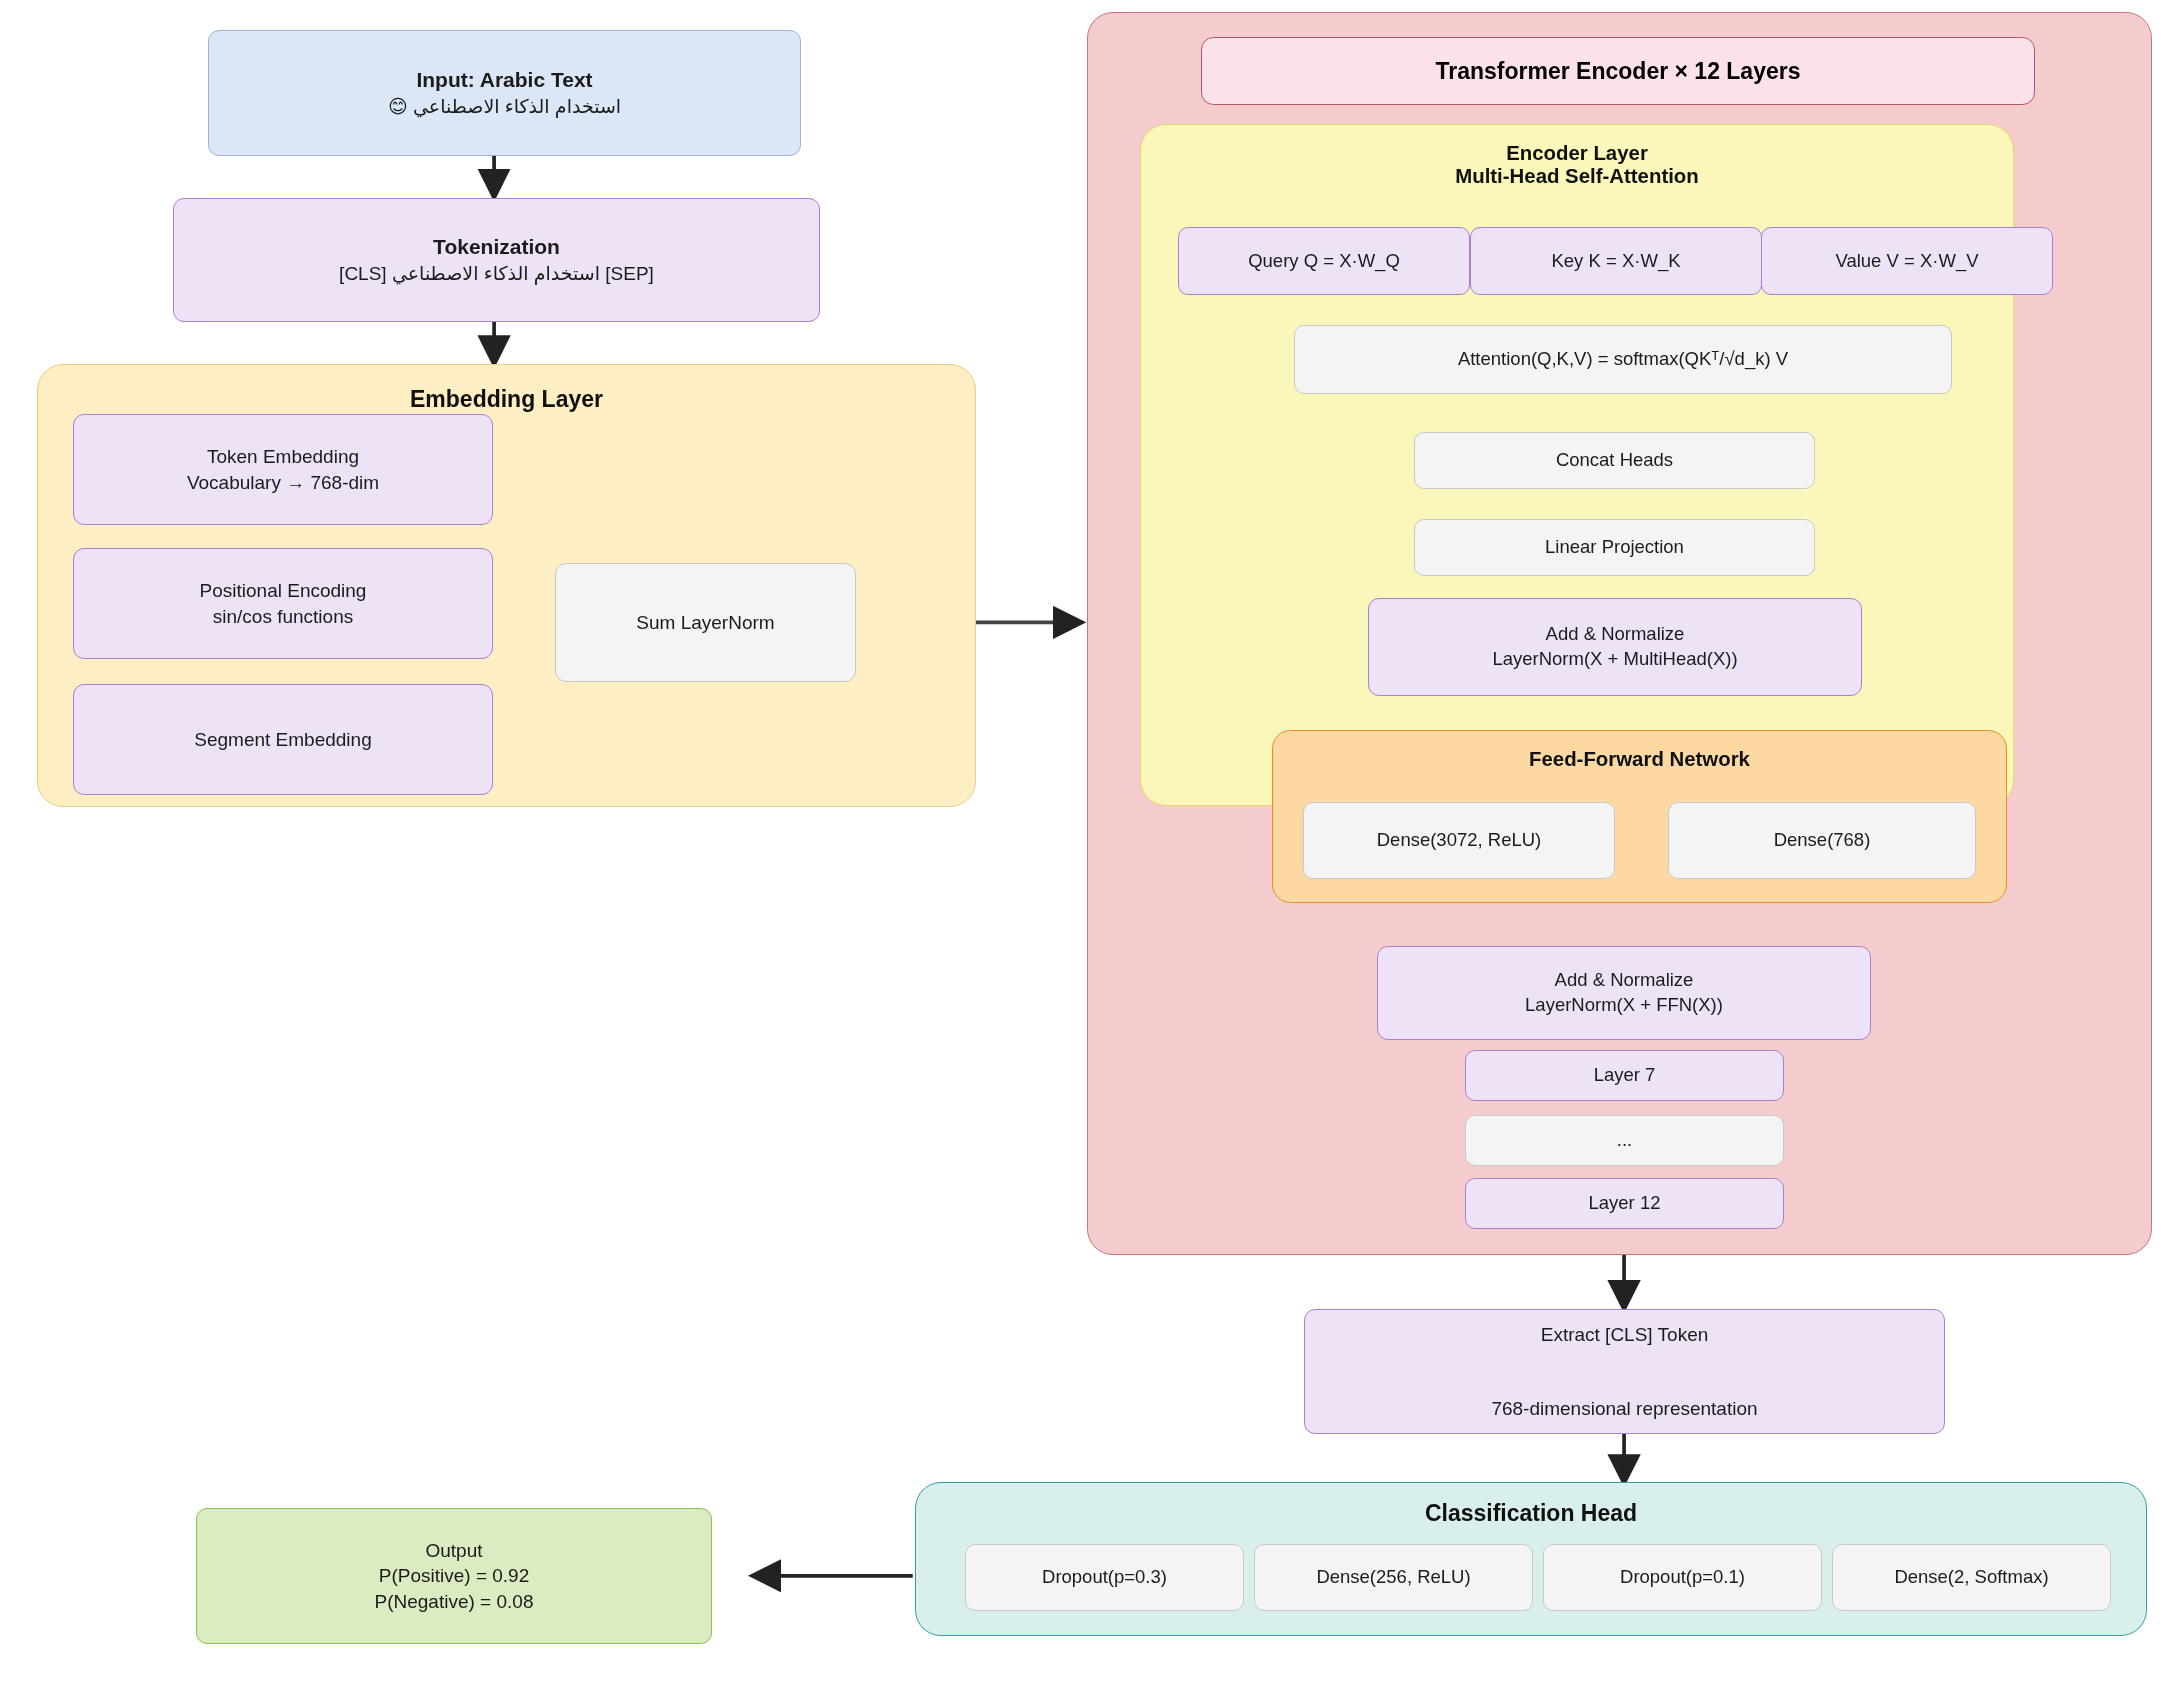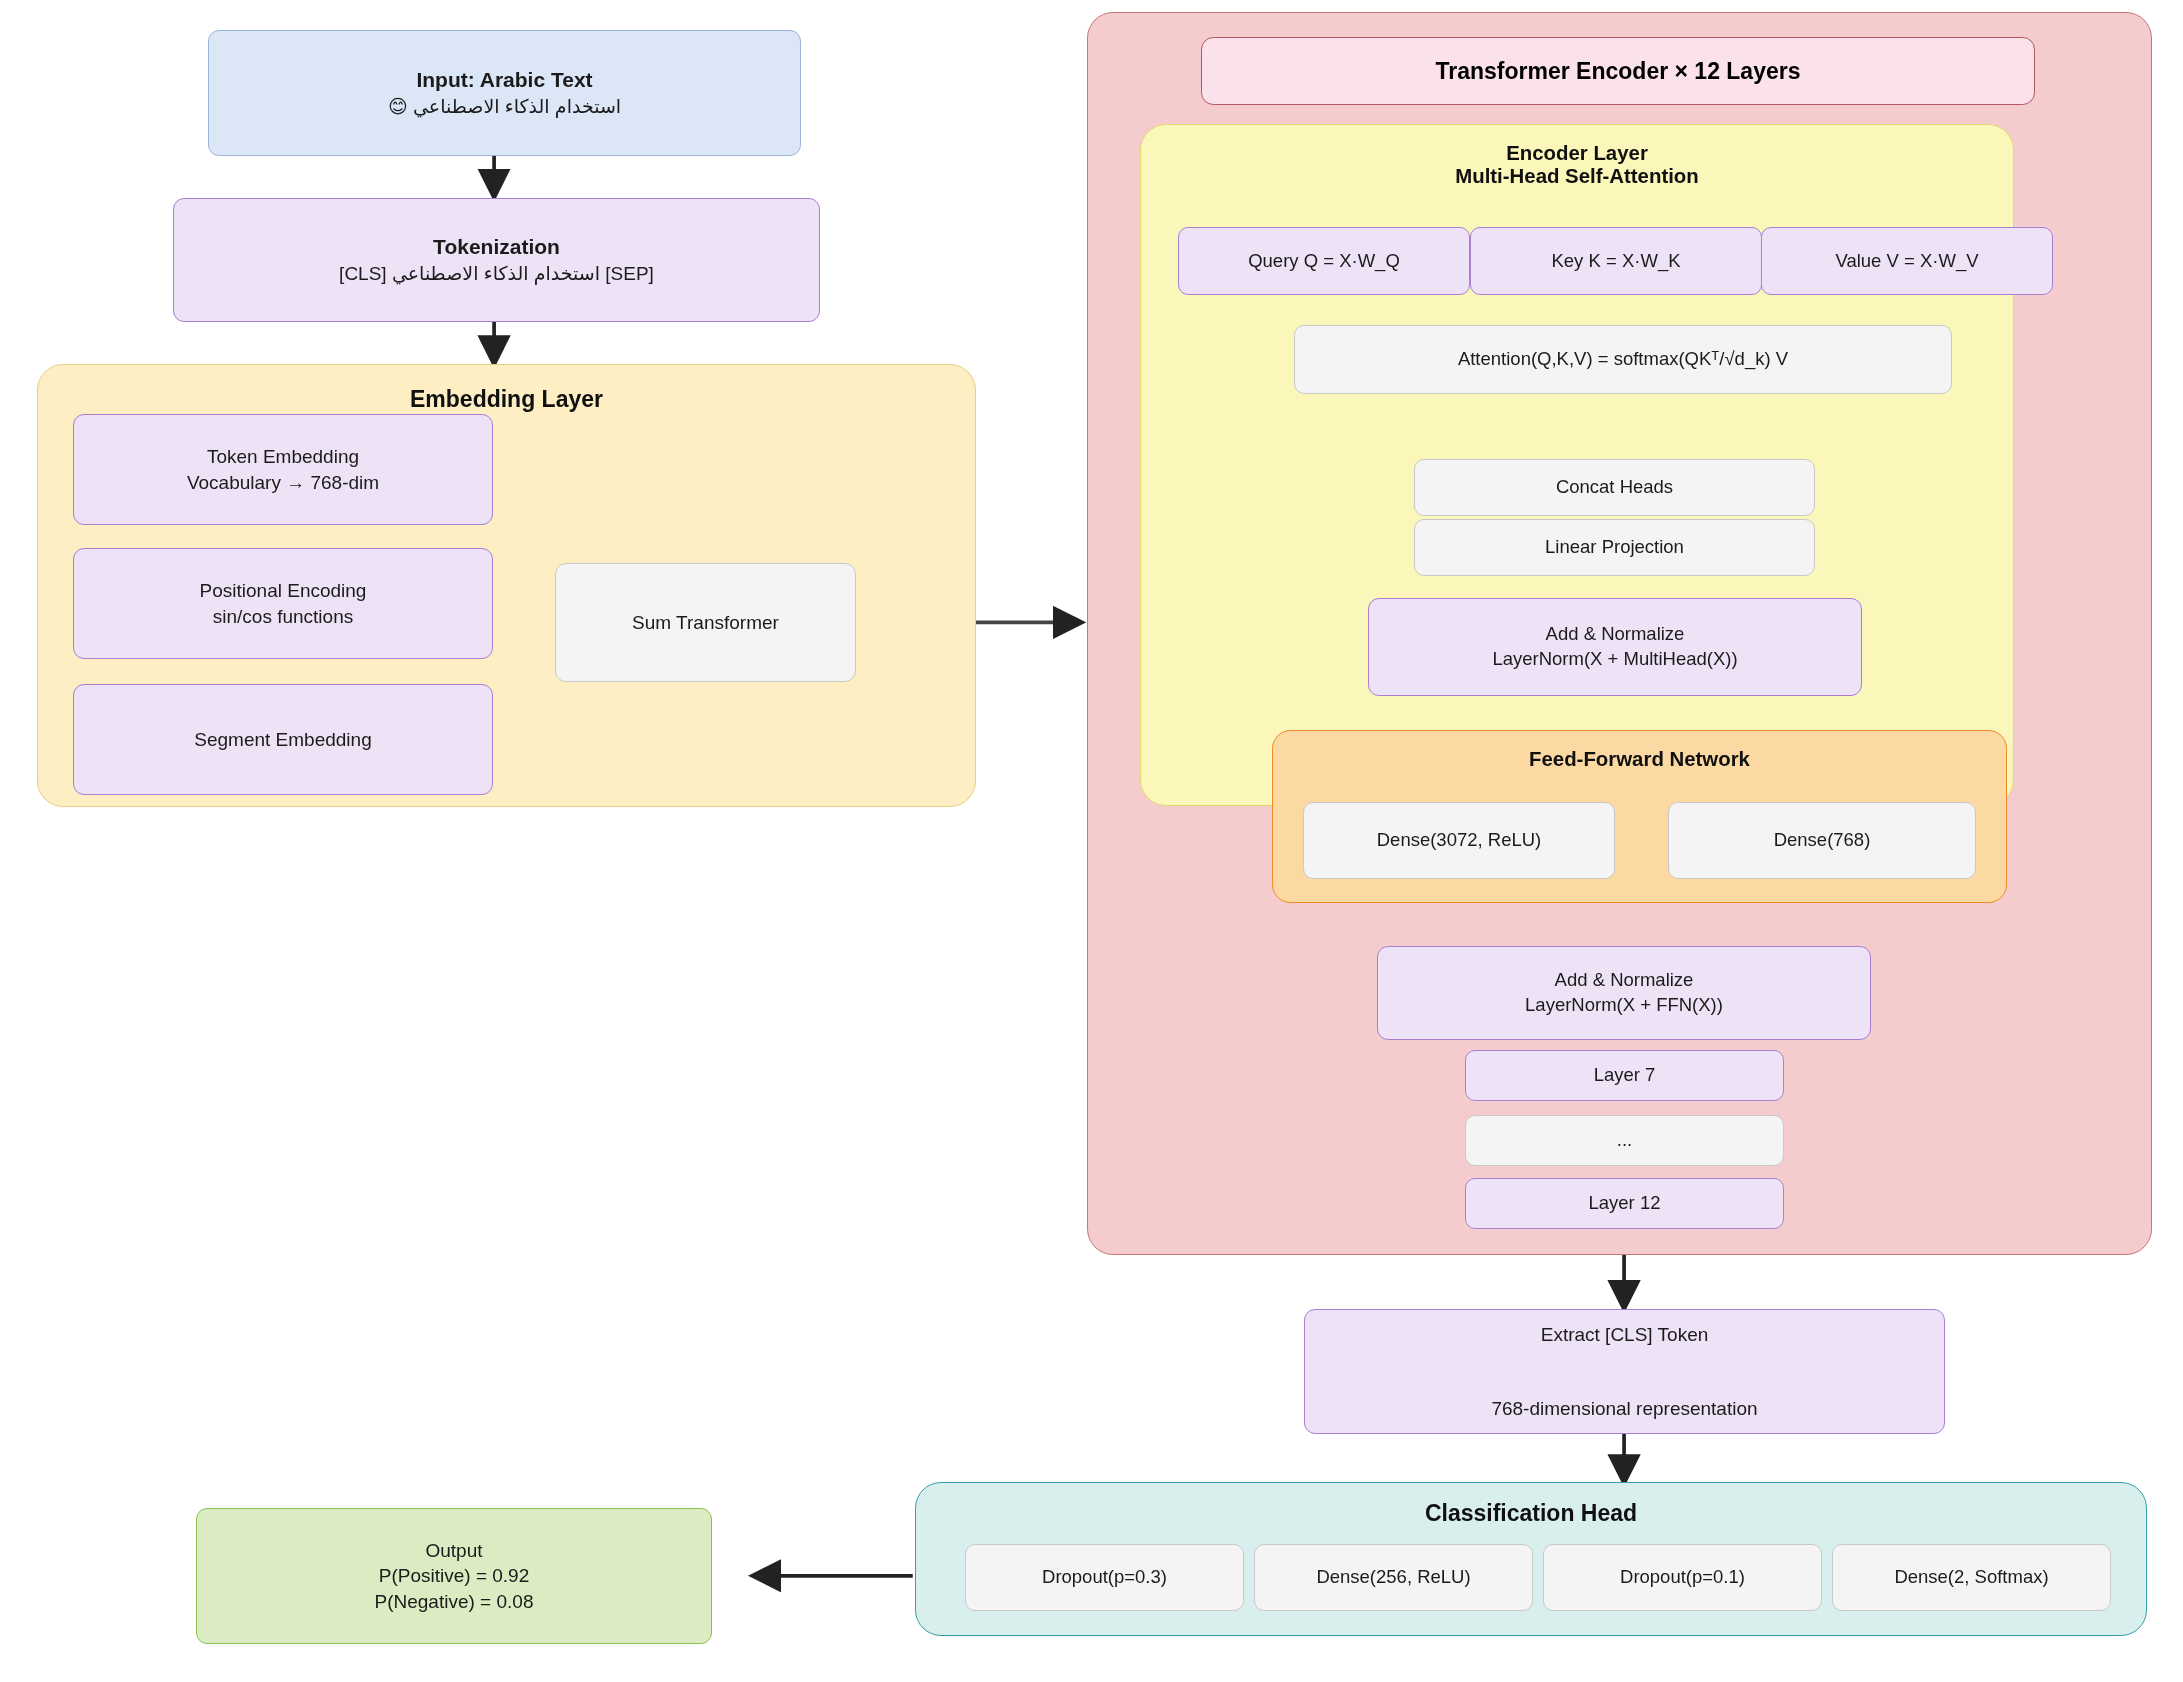--- a/index.html
+++ b/index.html
@@ -130,21 +130,21 @@
   <div class="node purple" style="left:73px;top:548px;width:420px;height:111px;font-size:19px;">
     <span class="l1">Positional Encoding</span>
     <span class="l2">sin/cos functions</span>
   </div>
 
   <div class="node purple" style="left:73px;top:684px;width:420px;height:111px;font-size:19px;text-align:center;">
     <span class="l1">Segment Embedding</span>
   </div>
 
   <div class="node grey" style="left:555px;top:563px;width:301px;height:119px;font-size:19px;">
-    <span class="l1">Sum Transformer</span>
+    <span class="l1">Sum LayerNorm</span>
   </div>
 
   <div class="grp grp-encoder" style="left:1087px;top:12.4px;width:1065px;height:1243px;">
   </div>
 
   <div class="hdr-box" style="left:1201px;top:37px;width:834px;height:68px;font-size:23px;">
     <span>Transformer Encoder × 12 Layers</span>
   </div>
 
   <div class="grp grp-layer" style="left:1140px;top:124px;width:874px;height:682px;">
@@ -161,21 +161,21 @@
     <span>Key K = X·W_K</span>
   </div>
   <div class="node purple" style="left:1761px;top:227px;width:292px;height:68px;font-size:18.5px;border-radius:10px;">
     <span>Value V = X·W_V</span>
   </div>
 
   <div class="node grey" style="left:1294px;top:325px;width:658px;height:69px;font-size:18.5px;border-radius:10px;">
     <span>Attention(Q,K,V) = softmax(QKᵀ/√d_k) V</span>
   </div>
 
-  <div class="node grey" style="left:1414px;top:432px;width:401px;height:57px;font-size:18.5px;border-radius:10px;margin-top:27px;">
+  <div class="node grey" style="left:1414px;top:432px;width:401px;height:57px;font-size:18.5px;border-radius:10px;">
     <span>Concat Heads</span>
   </div>
 
   <div class="node grey" style="left:1414px;top:519px;width:401px;height:57px;font-size:18.5px;border-radius:10px;">
     <span>Linear Projection</span>
   </div>
 
   <div class="node purple" style="left:1368px;top:598px;width:494px;height:98px;font-size:18.5px;">
     <span class="l1">Add &amp; Normalize</span>
     <span class="l2">LayerNorm(X + MultiHead(X))</span>

